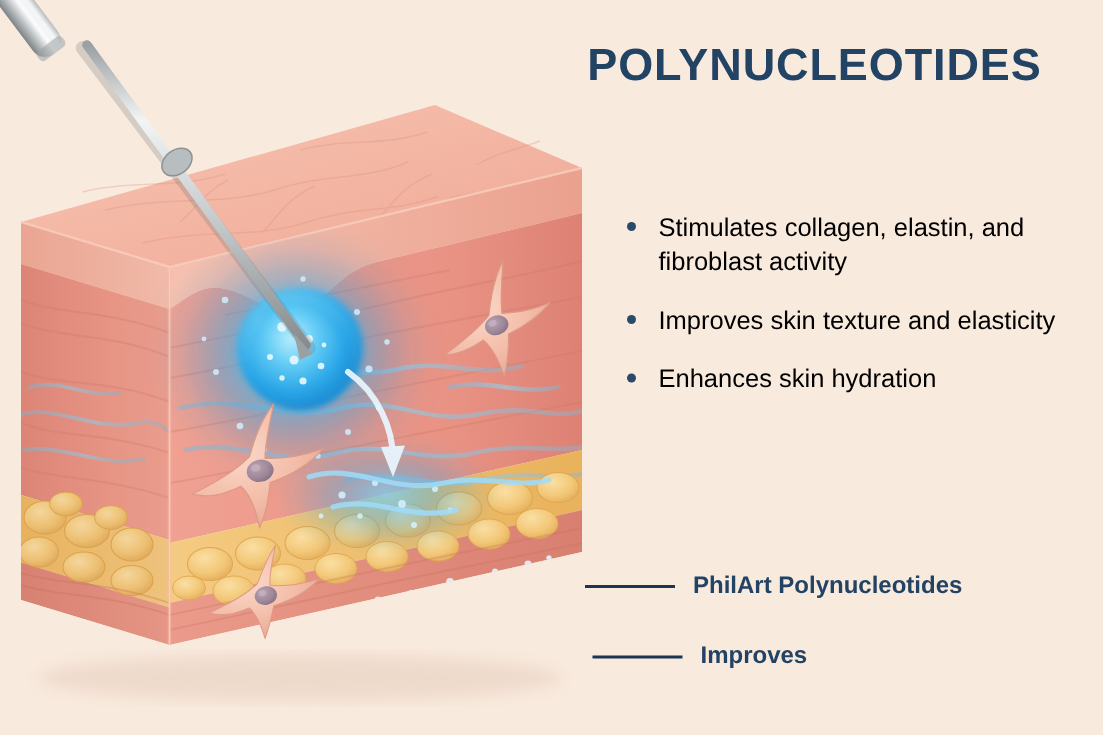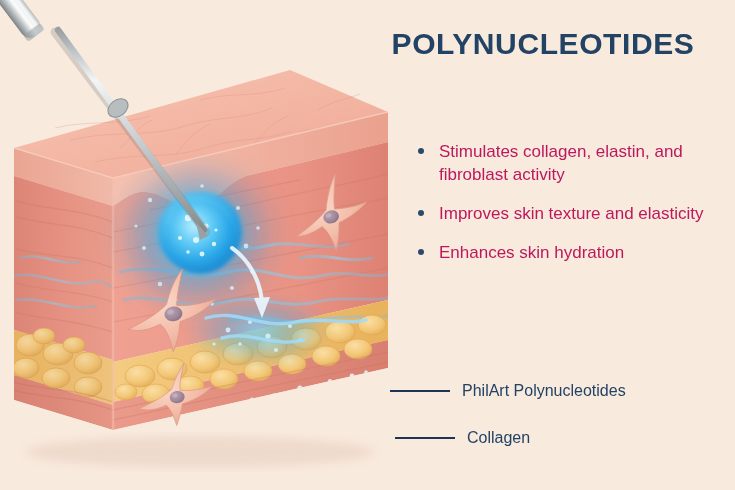--- a/index.html
+++ b/index.html
@@ -22,30 +22,30 @@
     font-weight:bold;letter-spacing:.6px;
     color:#234365;
   }
   #title .l2{display:block;}
 
   #bullets{position:absolute;left:58px;top:140px;width:310px;}
   .bullet{
     position:relative;padding-left:21px;
     margin-bottom:16px;
     font-size:17px;line-height:23px;
-    color:#be185d;
+    color:#000000;
   }
   .bullet .dot{
     position:absolute;left:0;top:8px;
     width:6px;height:6px;border-radius:50%;
     background:#2b4a6b;
   }
 
   
-  .callout{position:absolute;height:20px;}
+  .callout{position:absolute;height:20px;font-weight:bold;}
   .callout .lead{
     position:absolute;top:9px;left:0;height:2px;background:#1b3553;
   }
   .callout .ctext{
     position:absolute;top:0;font-size:16px;line-height:20px;color:#234365;
     white-space:nowrap;
   }
   #callout-pn{left:390px;top:381px;width:345px;}
   #callout-pn .lead{width:60px;}
   #callout-pn .ctext{left:72px;}
@@ -441,16 +441,16 @@
     </div>
   </div>
 
   <div class="callout" id="callout-pn">
     <span class="lead"></span>
     <span class="ctext">PhilArt Polynucleotides</span>
   </div>
 
   <div class="callout" id="callout-col">
     <span class="lead"></span>
-    <span class="ctext">Collagen</span>
+    <span class="ctext">Improves</span>
   </div>
 
 </div>
 
 </body></html>

